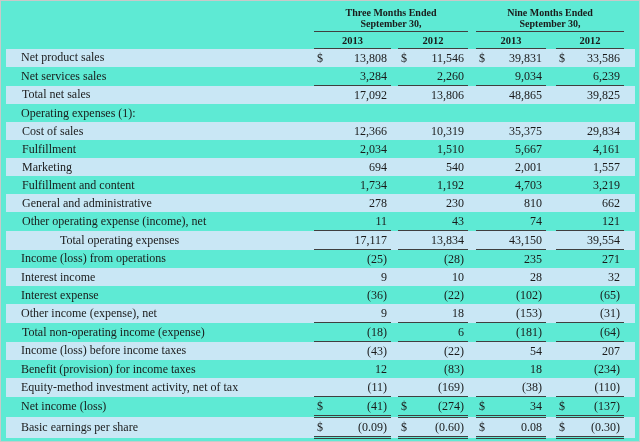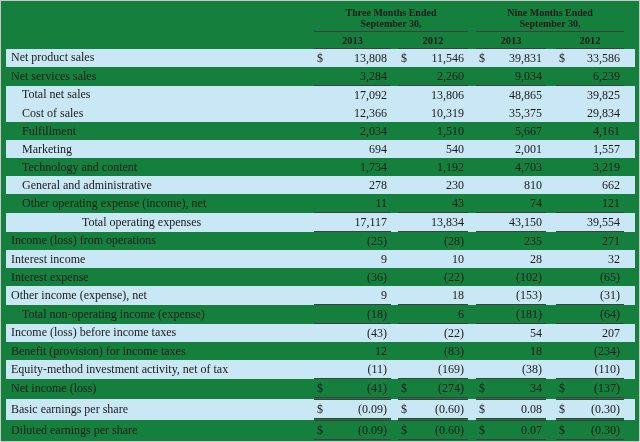--- a/index.html
+++ b/index.html
@@ -5,40 +5,40 @@
   :root{
     --accent:#c9e7f5;
     --rule:#3f3f3f;
     --ink:#1a1a1a;
     --frame:#c9c9c9;
   }
   html,body{margin:0;padding:0;background:#fff;}
   .page{
     width:640px;height:442px;box-sizing:border-box;
     border:1px solid var(--frame);
-    background:#15803d;overflow:hidden;
+    background:#5eead4;overflow:hidden;
     font-family:"Liberation Serif","DejaVu Serif",serif;
     color:var(--ink);
   }
   table{border-collapse:collapse;table-layout:fixed;margin:6px 0 0 5px;width:629px;}
   td{padding:0;overflow:hidden;}
   
   .grp-row td{height:22px;vertical-align:bottom;}
   .grp{
     text-align:center;font-weight:bold;font-size:10px;line-height:10.5px;
     padding-bottom:2px;
   }
   .yr-row td{height:16px;vertical-align:middle;}
   .yr{text-align:center;font-weight:bold;font-size:10.5px;}
   
   tbody td{height:18px;font-size:12px;vertical-align:middle;white-space:nowrap;}
   tr.shaded{background:var(--accent);}
-  td.label{padding-left:5px;}
+  td.label{padding-left:15px;}
   td.label.ind1{padding-left:16px;}
-  td.label.ind2{padding-left:76px;}
+  td.label.ind2{padding-left:54px;}
   .cellflex{display:flex;justify-content:space-between;align-items:baseline;padding:0 4px 0 3px;}
   .cur{font-size:12px;}
   .num{font-size:12px;text-align:right;}
   .b-single{border-bottom:1px solid var(--rule);}
   .b-double{border-bottom:3px double var(--rule);}
 </style>
 </head>
 <body>
 
 <div class="page">
@@ -167,20 +167,31 @@
           </td>
           <td></td>
           <td class="val">
             <div class="cellflex">
               <span class="cur"></span>
               <span class="num">39,825</span>
             </div>
           </td>
           <td></td>
         </tr>
+        <tr>
+          <td class="label">Operating expenses (1):</td>
+          <td class="val"></td>
+          <td></td>
+          <td class="val"></td>
+          <td></td>
+          <td class="val"></td>
+          <td></td>
+          <td class="val"></td>
+          <td></td>
+        </tr>
         <tr class="shaded">
           <td class="label ind1">Cost of sales</td>
           <td class="val">
             <div class="cellflex">
               <span class="cur"></span>
               <span class="num">12,366</span>
             </div>
           </td>
           <td></td>
           <td class="val">
@@ -261,21 +272,21 @@
           <td></td>
           <td class="val">
             <div class="cellflex">
               <span class="cur"></span>
               <span class="num">1,557</span>
             </div>
           </td>
           <td></td>
         </tr>
         <tr>
-          <td class="label ind1">Technology and content</td>
+          <td class="label ind1">Fulfillment and content</td>
           <td class="val">
             <div class="cellflex">
               <span class="cur"></span>
               <span class="num">1,734</span>
             </div>
           </td>
           <td></td>
           <td class="val">
             <div class="cellflex">
               <span class="cur"></span>

